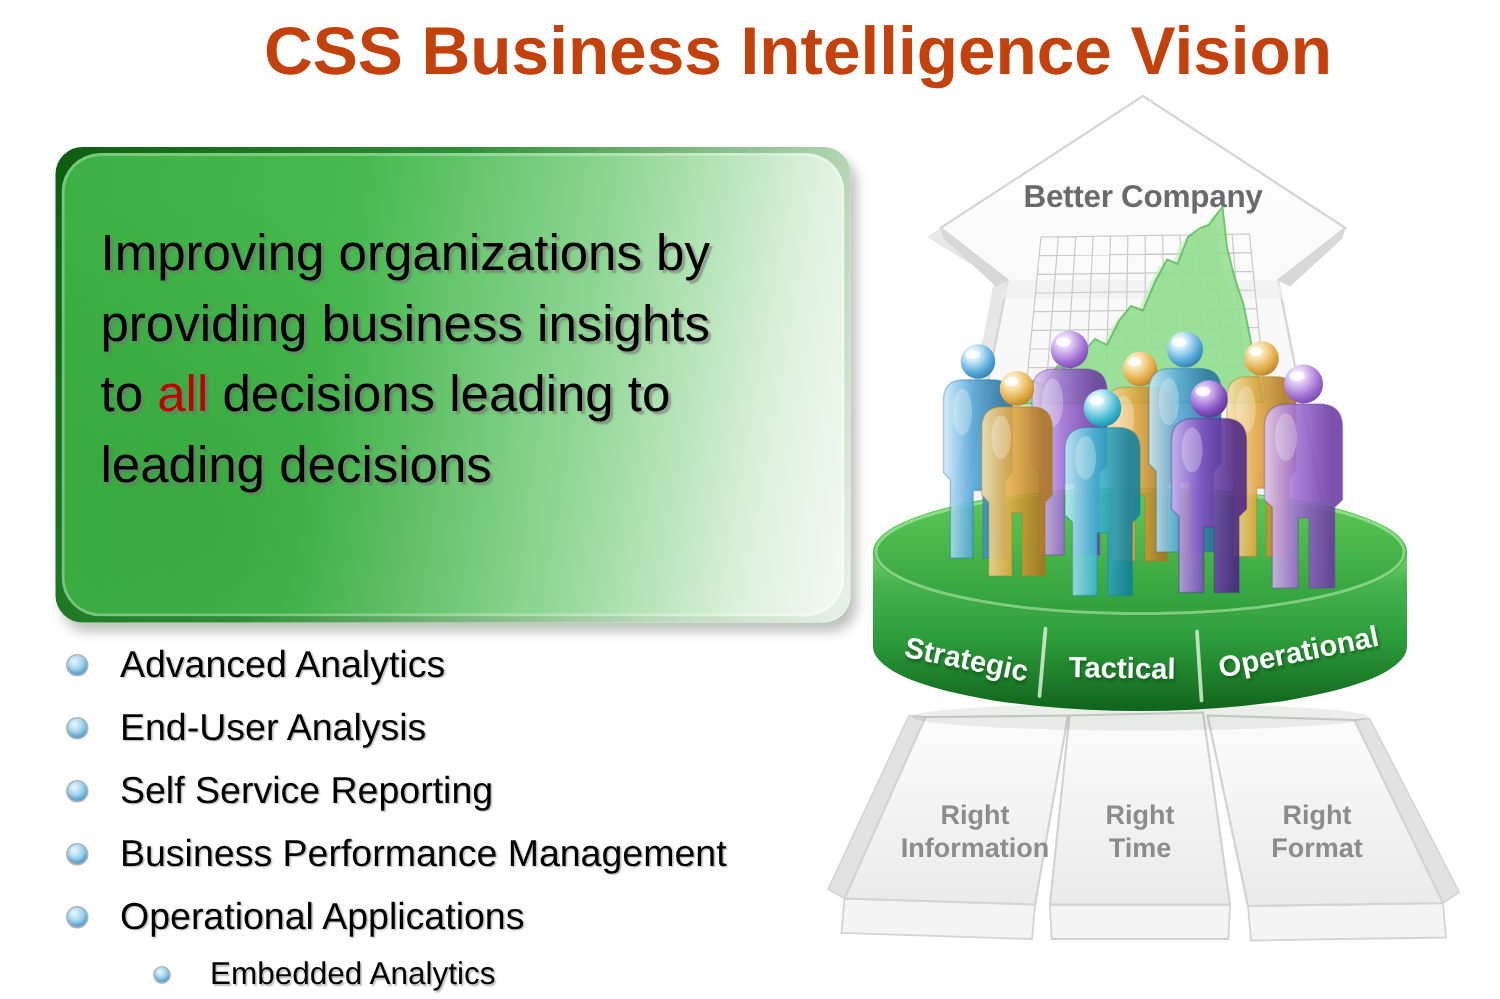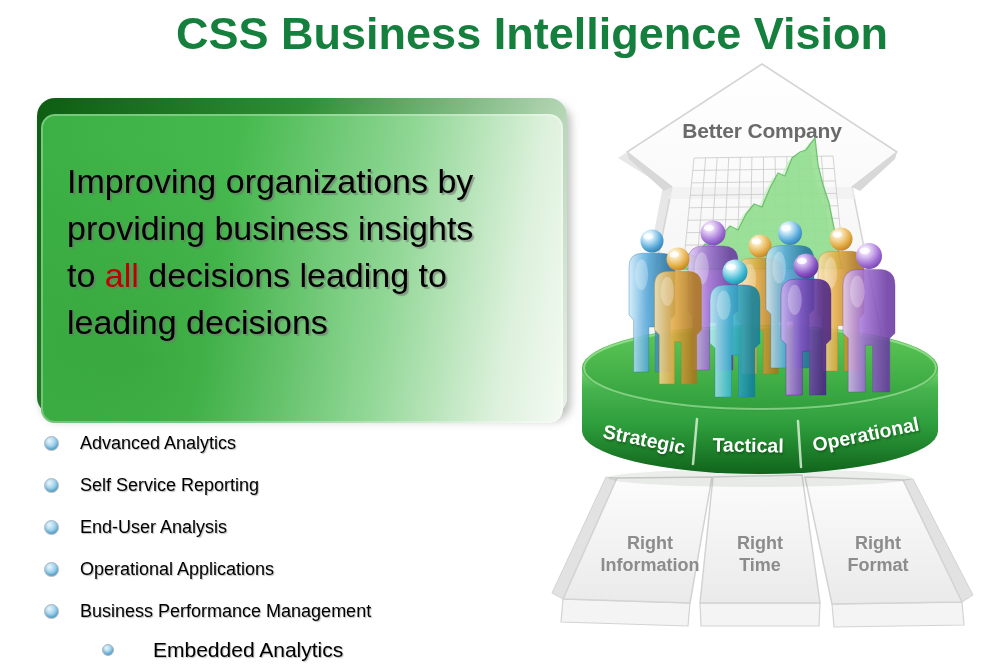--- a/index.html
+++ b/index.html
@@ -1,38 +1,38 @@
 <!DOCTYPE html>
 <html><head>
 <meta charset="utf-8">
 <style>
   html,body{margin:0;padding:0;background:#fff;}
   .slide{position:relative;width:1000px;height:666px;background:#ffffff;overflow:hidden;
          font-family:"Liberation Sans",sans-serif;}
   .title{position:absolute;left:0;top:8px;width:1000px;box-sizing:border-box;padding-left:64px;
-         text-align:center;font-size:45px;font-weight:bold;color:#15803d;letter-spacing:0;}
+         text-align:center;font-size:45px;font-weight:bold;color:#c2410c;letter-spacing:0;}
   
   .quote-box{position:absolute;left:37px;top:98px;width:530px;height:317px;border-radius:18px;
              padding:4px;box-sizing:border-box;
              background:linear-gradient(115deg,#0d5c12 0%,#2f8f35 40%,#b9d8b9 80%,#e7f2e6 100%);
              box-shadow:4px 6px 8px rgba(110,120,110,.45);}
-  .quote-inner{width:100%;height:100%;border-radius:14px;box-sizing:border-box;
+  .quote-inner{width:100%;height:100%;border-radius:26px;box-sizing:border-box;
              padding:44px 8px 0 26px;
              background:radial-gradient(circle at 18% 80%,rgba(0,90,0,.14),transparent 45%),
                         linear-gradient(100deg,#3cb044 0%,#46b94e 35%,#8fd694 65%,#ddf1dc 88%,#f4faf3 100%);
-             box-shadow:inset 0 0 0 2px rgba(255,255,255,.30);margin-top:12px;}
+             box-shadow:inset 0 0 0 2px rgba(255,255,255,.30);}
   .quote-text{font-size:34px;line-height:47px;color:#000;
               text-shadow:2px 2px 1px rgba(115,115,115,.6);}
   .quote-text .hl{color:#c00000;font-weight:normal;}
   
   .bullets{position:absolute;left:44px;top:430px;margin:0;padding:0;list-style:none;}
   .bullets li{display:flex;align-items:center;color:#000;
               text-shadow:1px 1px 1px rgba(140,140,140,.6);}
-  .bullets li.lv1{font-size:18px;line-height:27px;margin-bottom:15px;gap:21px;}
-  .bullets li.lv2{font-size:21px;line-height:23px;margin-left:58px;margin-top:-2px;gap:39px;}
+  .bullets li.lv1{font-size:25px;line-height:27px;margin-bottom:15px;gap:21px;}
+  .bullets li.lv2{font-size:21px;line-height:23px;margin-left:58px;margin-top:-2px;gap:26px;}
   .dot{flex:0 0 auto;width:13px;height:13px;border-radius:50%;
        background:radial-gradient(circle at 35% 30%,#eaf6fc 0%,#a8d7ee 40%,#6fb7dd 70%,#57a3cf 100%);
        border:1px solid #a9b6bd;box-shadow:inset 0 -2px 2px rgba(60,120,160,.35);}
   .lv2 .dot{width:10px;height:10px;}
   
   #diagram-svg{position:absolute;left:0;top:0;}
   .arrow-label{font:bold 21px "Liberation Sans",sans-serif;fill:#6a6a6a;letter-spacing:-0.2px;}
   .disc-label{font:bold 19.5px "Liberation Sans",sans-serif;fill:#ffffff;
               text-shadow:1px 2px 2px rgba(15,70,20,.55);}
   .ramp-label{font:bold 18px "Liberation Sans",sans-serif;fill:#8c8c8c;}
@@ -245,33 +245,33 @@
     </div>
   </div>
 
   <ul class="bullets">
       <li class="lv1">
         <span class="dot"></span>
         <span>Advanced Analytics</span>
       </li>
       <li class="lv1">
         <span class="dot"></span>
+        <span>End-User Analysis</span>
+      </li>
+      <li class="lv1">
+        <span class="dot"></span>
         <span>Self Service Reporting</span>
       </li>
       <li class="lv1">
         <span class="dot"></span>
-        <span>End-User Analysis</span>
+        <span>Business Performance Management</span>
       </li>
       <li class="lv1">
         <span class="dot"></span>
         <span>Operational Applications</span>
       </li>
-      <li class="lv1">
-        <span class="dot"></span>
-        <span>Business Performance Management</span>
-      </li>
       <li class="lv2">
         <span class="dot"></span>
         <span>Embedded Analytics</span>
       </li>
     </ul>
 
 </div>
 
 </body></html>

